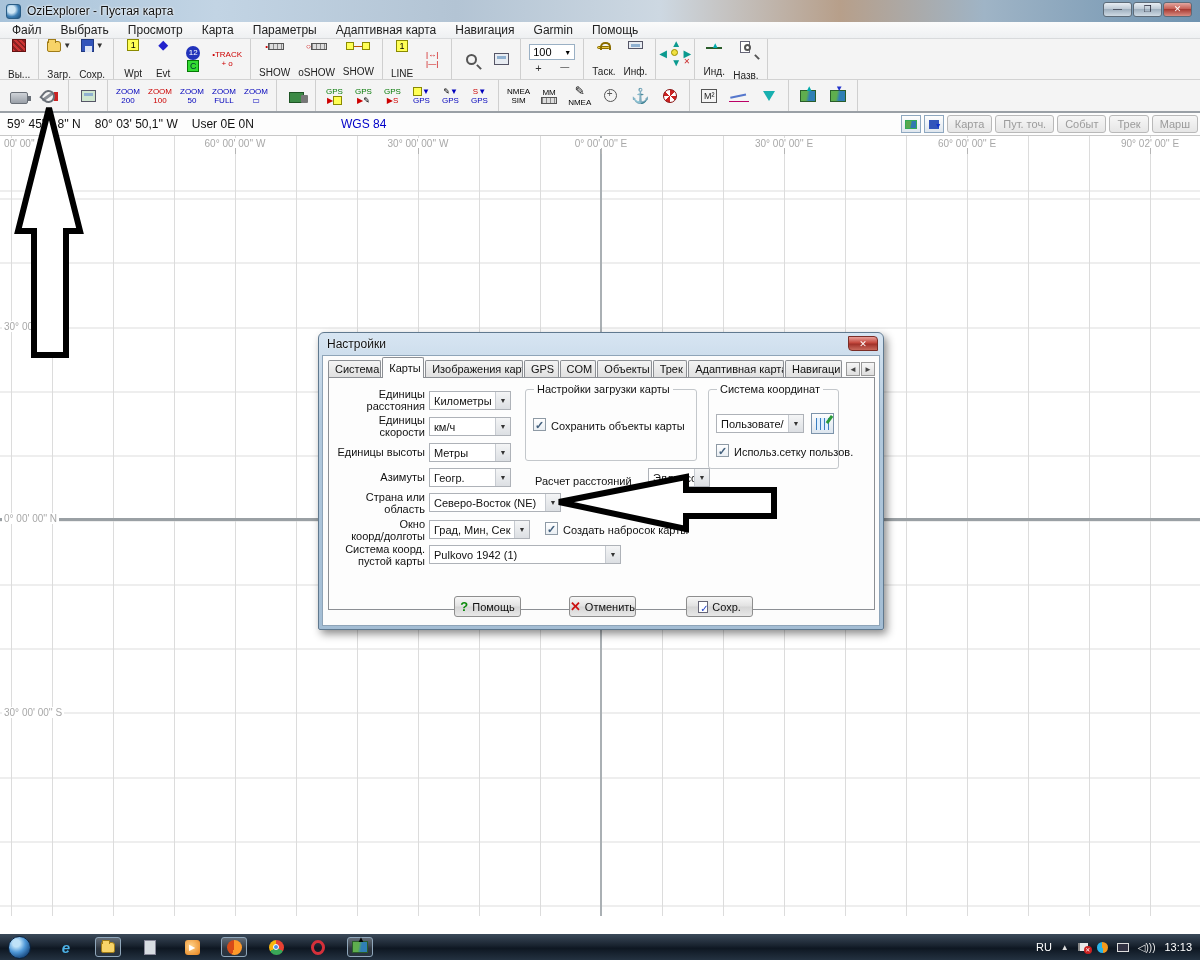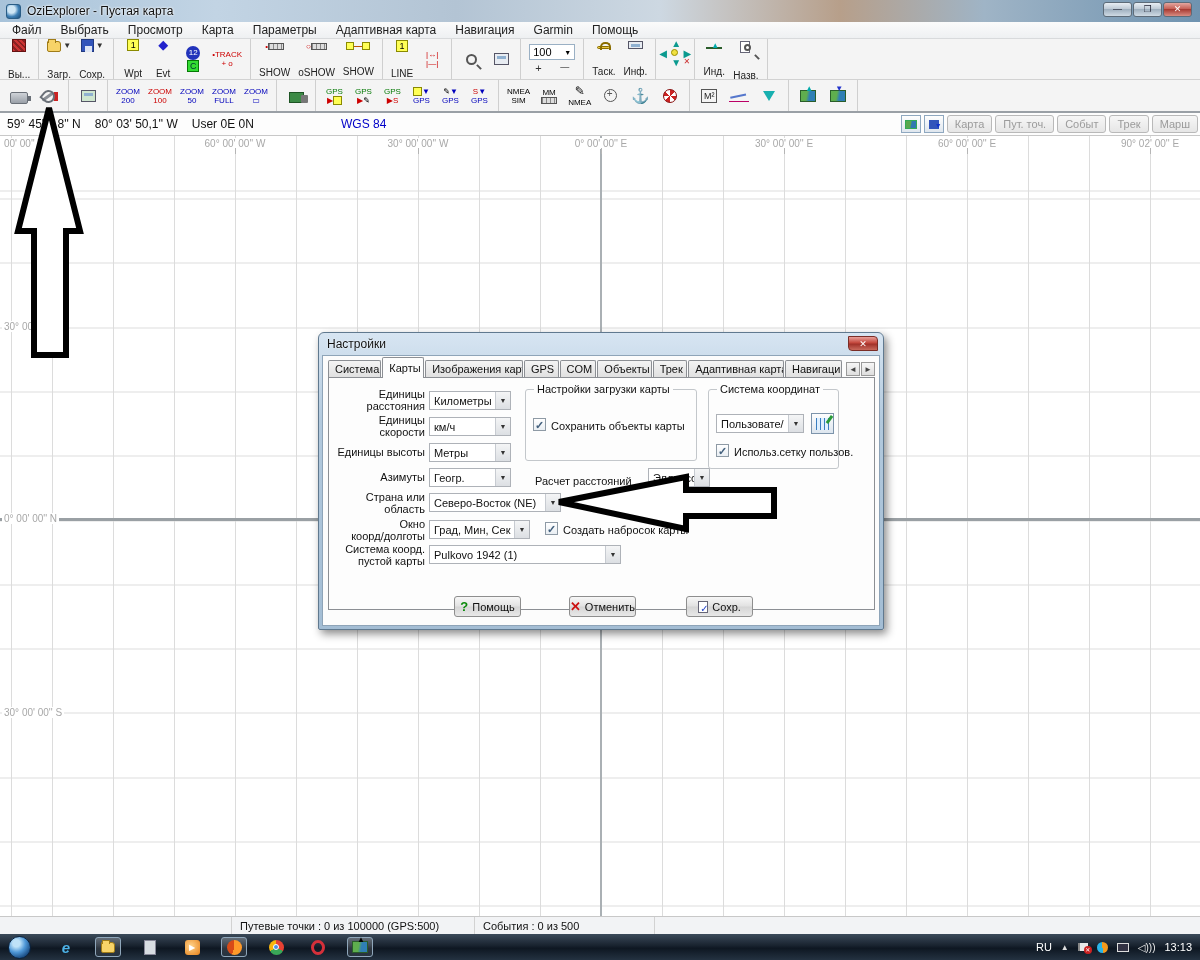--- a/index.html
+++ b/index.html
@@ -586,26 +586,20 @@
         <span class="xmark">✕</span>
           <span>Отменить</span>
       </div>
       <div class="dlgbtn" style="left:363px;top:240px">
         <span class="saveic"></span>
           <span>Сохр.</span>
       </div>
     </div>
   </div>
 
-  <div class="bstatus">
-    <div class="pane" style="width:232px"></div>
-    <div class="pane" style="width:243px">Путевые точки : 0 из 100000   (GPS:500)</div>
-    <div class="pane" style="width:180px">События : 0 из 500</div>
-    <div class="pane" style="flex:1;border-right:none"></div>
-  </div>
 
   <div class="taskbar">
     <div class="orb"></div>
     <div class="task-ic">
         <span style="color:#4db3e8;font-weight:bold;font-style:italic;font-size:15px">e</span>
       </div>
     <div class="task-ic framed">
         <span class="folder" style="margin-top:0"></span>
       </div>
     <div class="task-ic">

